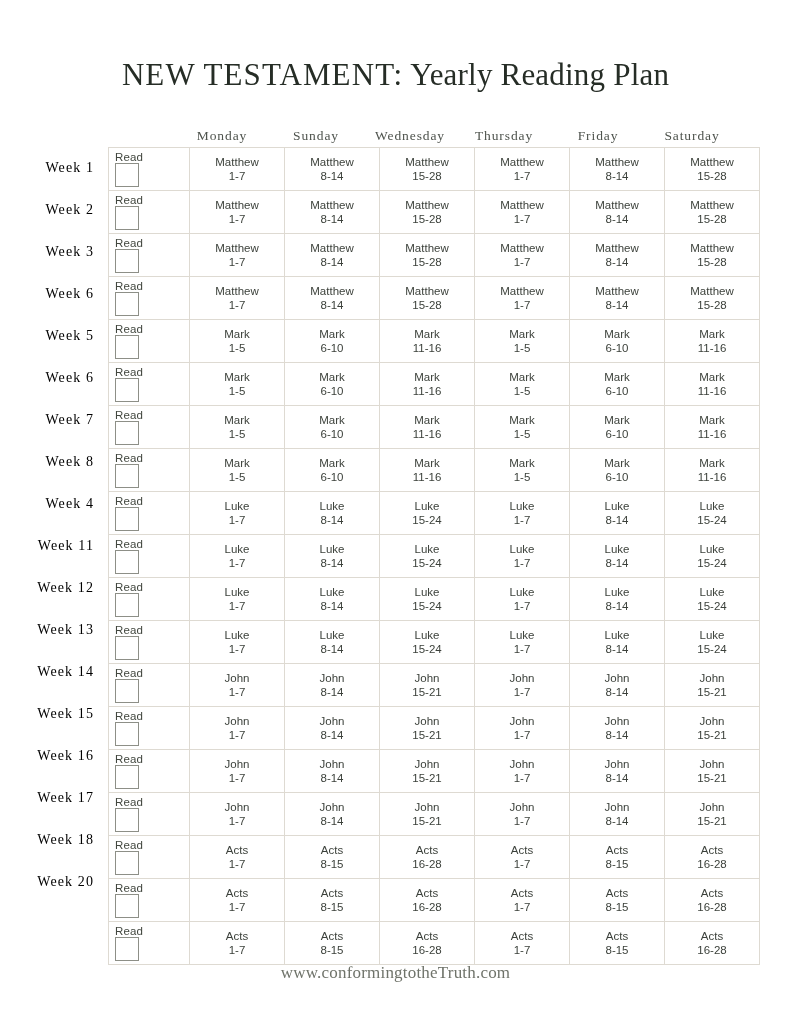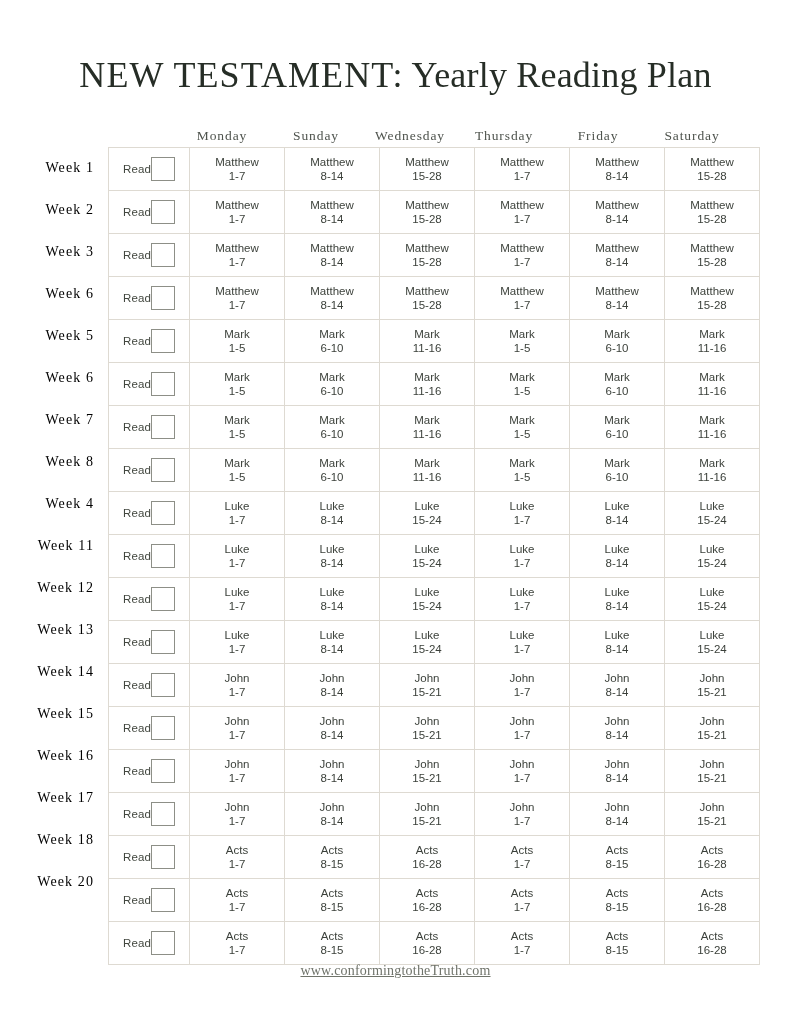--- a/index.html
+++ b/index.html
@@ -24,21 +24,21 @@
   }
 
   
   .title {
     position: absolute;
     left: 0;
     top: 52px;
     width: 791px;
     text-align: center;
     font-family: "Liberation Serif", serif;
-    font-size: 36px;
+    font-size: 31px;
     line-height: 46px;
     font-weight: 400;
     color: #262d26;
     letter-spacing: 0.2px;
     white-space: nowrap;
   }
   .title .tt-caps { letter-spacing: 1.1px; }
 
   
   .day-header {
@@ -98,24 +98,25 @@
   .plan-table td.read-cell {
     width: 80px;
   }
   .plan-table td.day-cell {
     width: 94px;
     text-align: center;
   }
 
   .read-inner {
     display: flex;
-    align-items: center;
+    align-items: flex-start;
     justify-content: center;
     gap: 0;
     padding: 0 6px;
+    flex-direction: column;
   }
   .read-text {
     font-family: "Liberation Sans", sans-serif;
     font-size: 11.5px;
     color: #42473f;
     letter-spacing: 0.1px;
   }
   .checkbox {
     width: 24px;
     height: 24px;
@@ -139,24 +140,23 @@
   }
 
   
   .footer {
     position: absolute;
     left: 0;
     top: 963px;
     width: 791px;
     text-align: center;
     font-family: "Liberation Serif", serif;
-    font-size: 14px;
+    font-size: 17px;
     color: #6f736a;
     letter-spacing: 0.2px;
-    text-decoration: underline;
   }
 </style>
 </head>
 <body>
 
 <div class="page">
 
   <div class="title">
     <span class="tt-caps">NEW TESTAMENT:</span><span> Yearly Reading Plan</span>
   </div>

